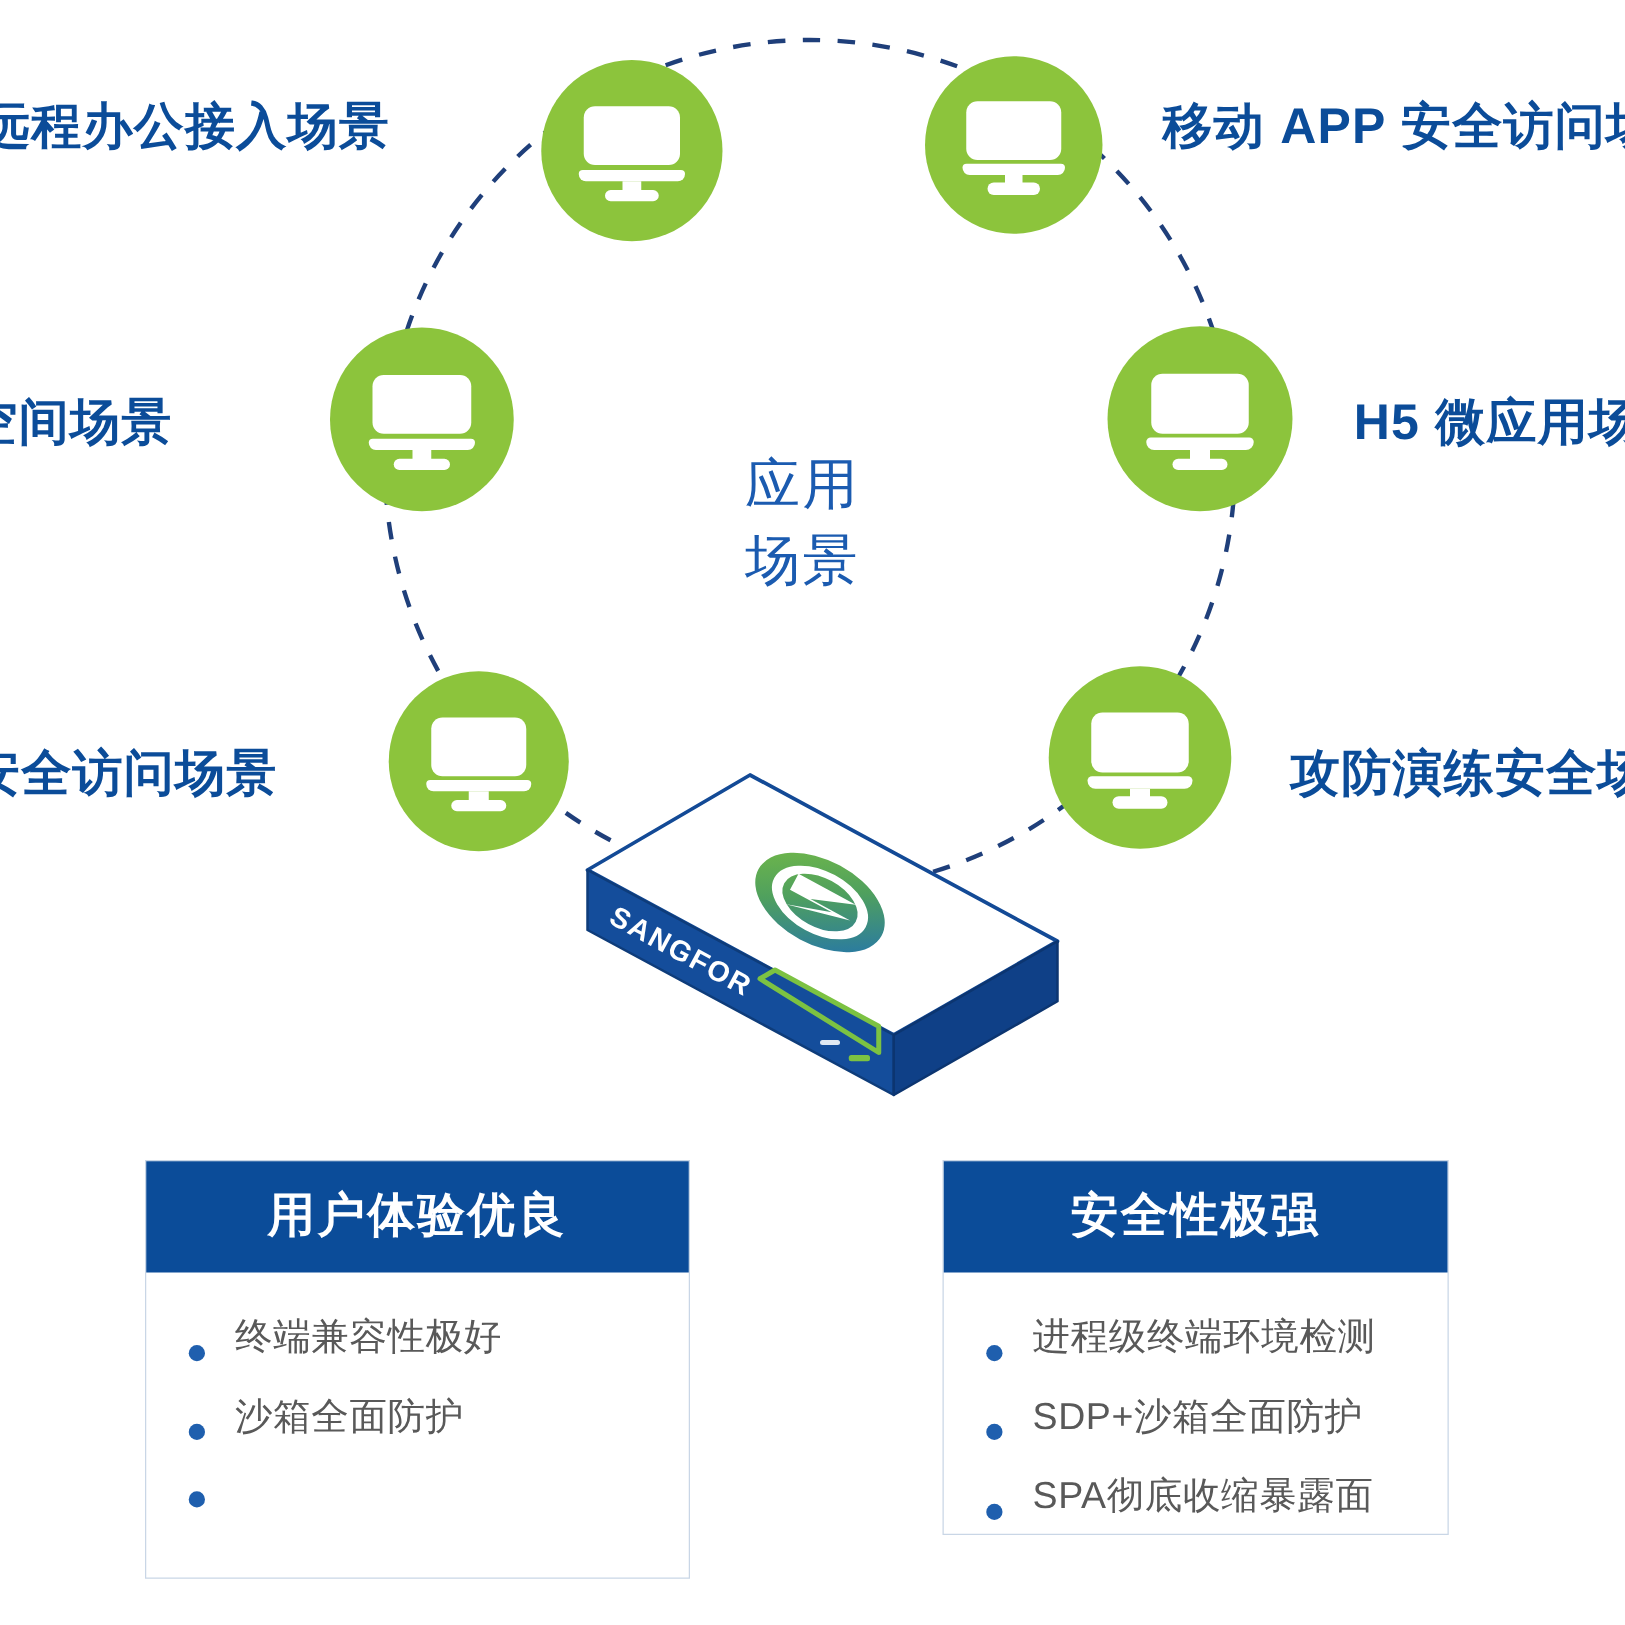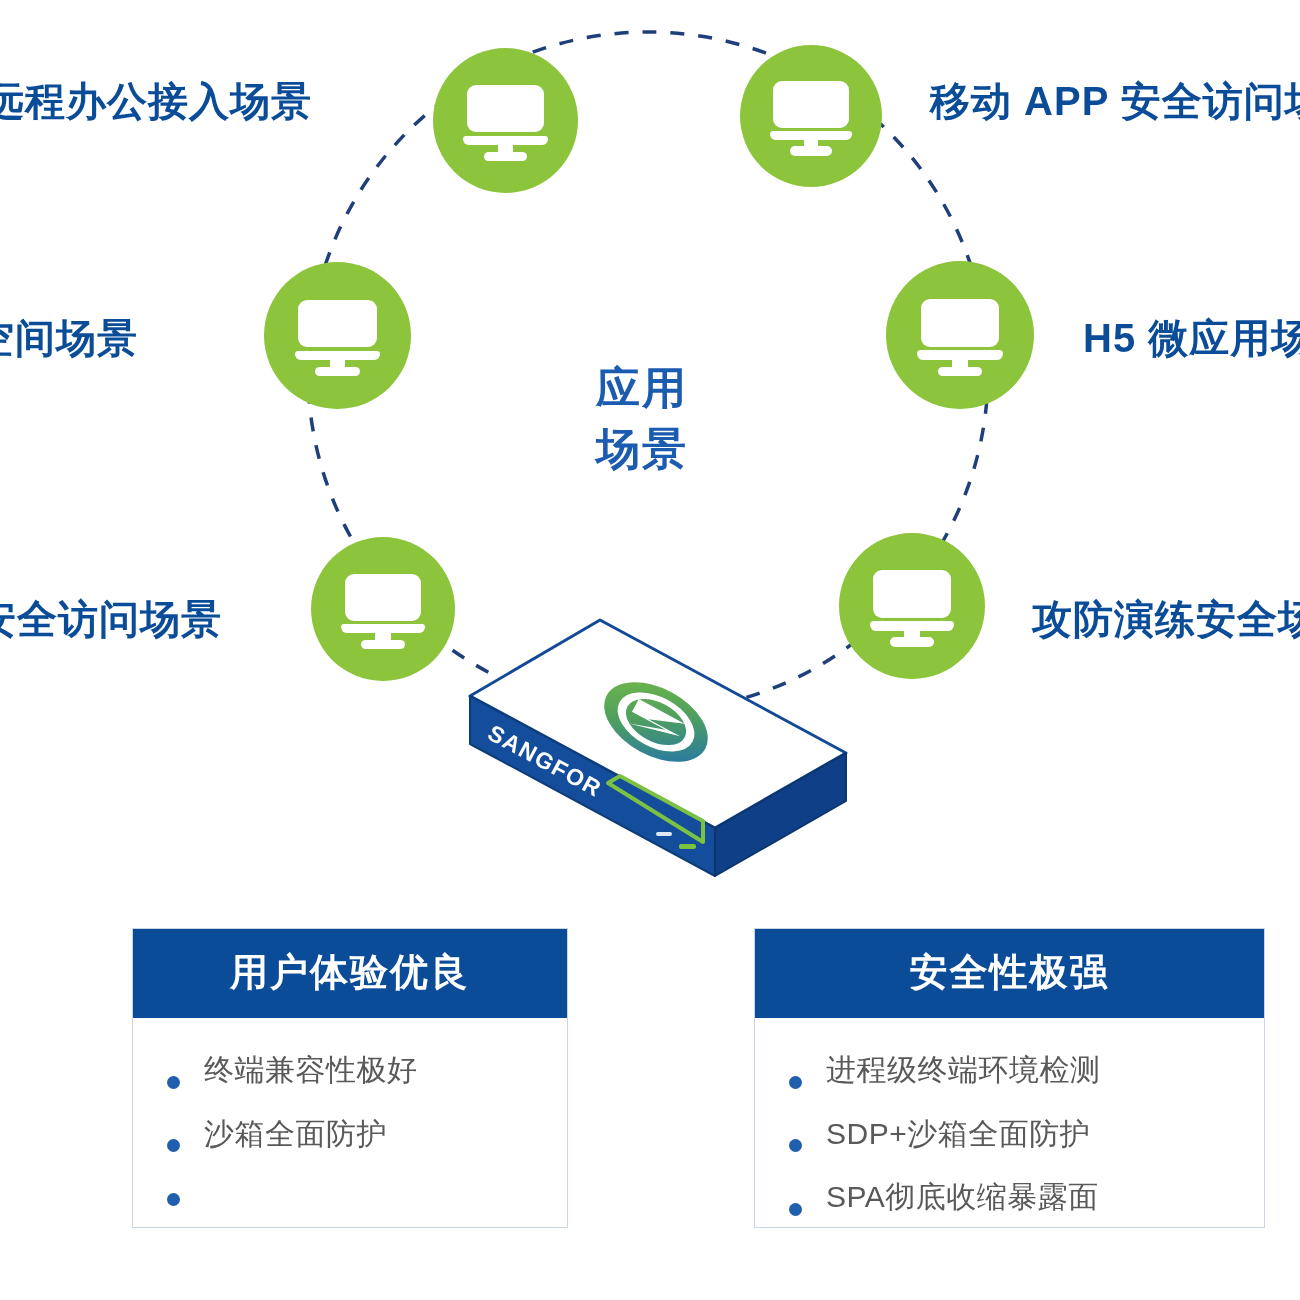--- a/index.html
+++ b/index.html
@@ -52,21 +52,21 @@
   }
   .lbl-left{text-align:left;}
   .lbl-right{text-align:left;}
 
   
   #center-caption{
     position:absolute;
     left:596px;top:358px;
     width:150px;
     color:#1B5BB0;
-    font-weight:bold;
+    font-weight:normal;
     font-size:44px;
     line-height:1.38;
     text-align:left;
     letter-spacing:2px;
   }
 
   
   #appliance{position:absolute;left:460px;top:610px;width:400px;height:290px;}
 
   
@@ -205,38 +205,38 @@
       <text x="26" y="128" fill="#ffffff" font-family="Liberation Sans, sans-serif" font-size="23" font-weight="bold" letter-spacing="1.5" transform="rotate(28.4 26 128)">SANGFOR</text>
 
       <g transform="translate(196,112) rotate(28.4) scale(1,0.60)">
         <circle cx="0" cy="0" r="56" fill="url(#logoGrad)"></circle>
         <circle cx="0" cy="0" r="37" fill="none" stroke="#ffffff" stroke-width="9"></circle>
         <path d="M -26,-20 L 26,-20 L -8,2 L 28,2 L -24,24 L 12,4 L -26,4 Z" fill="#ffffff"></path>
       </g>
     </svg>
   </div>
 
-  <div class="feature-box" style="left:116px;top:928px;width:436px;height:300px;margin-left:16px;">
+  <div class="feature-box" style="left:116px;top:928px;width:436px;height:335px;">
     <div class="fb-header">用户体验优良</div>
     <div class="fb-body">
       <div class="fb-item">
         <span class="fb-bullet"></span>
         <span class="fb-text">终端兼容性极好</span>
       </div>
       <div class="fb-item">
         <span class="fb-bullet"></span>
         <span class="fb-text">沙箱全面防护</span>
       </div>
       <div class="fb-item">
         <span class="fb-bullet"></span>
       </div>
     </div>
   </div>
 
-  <div class="feature-box" style="left:754px;top:928px;width:511px;height:300px;">
+  <div class="feature-box" style="left:754px;top:928px;width:405px;height:300px;">
     <div class="fb-header">安全性极强</div>
     <div class="fb-body">
       <div class="fb-item">
         <span class="fb-bullet"></span>
         <span class="fb-text">进程级终端环境检测</span>
       </div>
       <div class="fb-item">
         <span class="fb-bullet"></span>
         <span class="fb-text">SDP+沙箱全面防护</span>
       </div>

